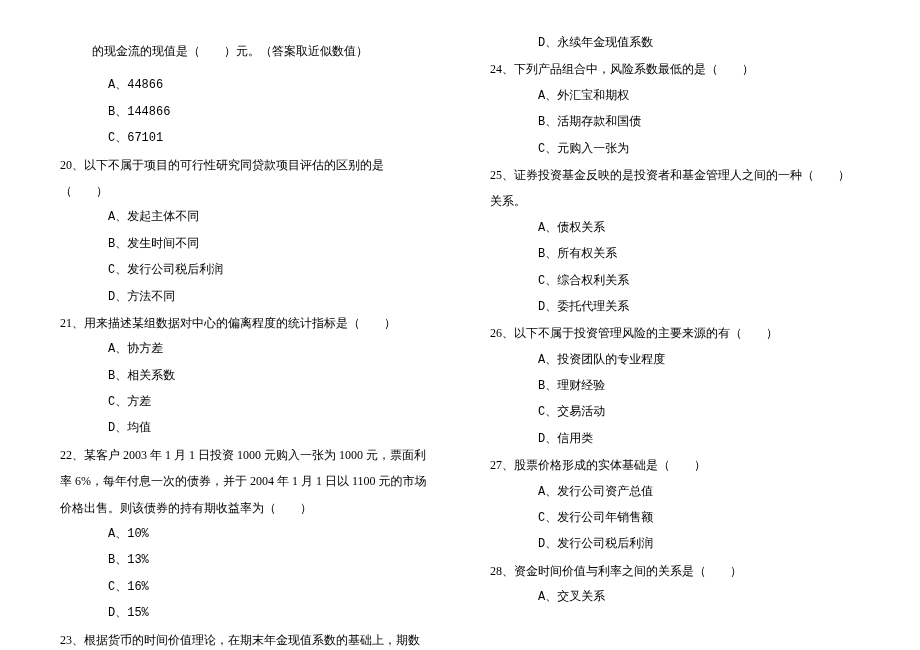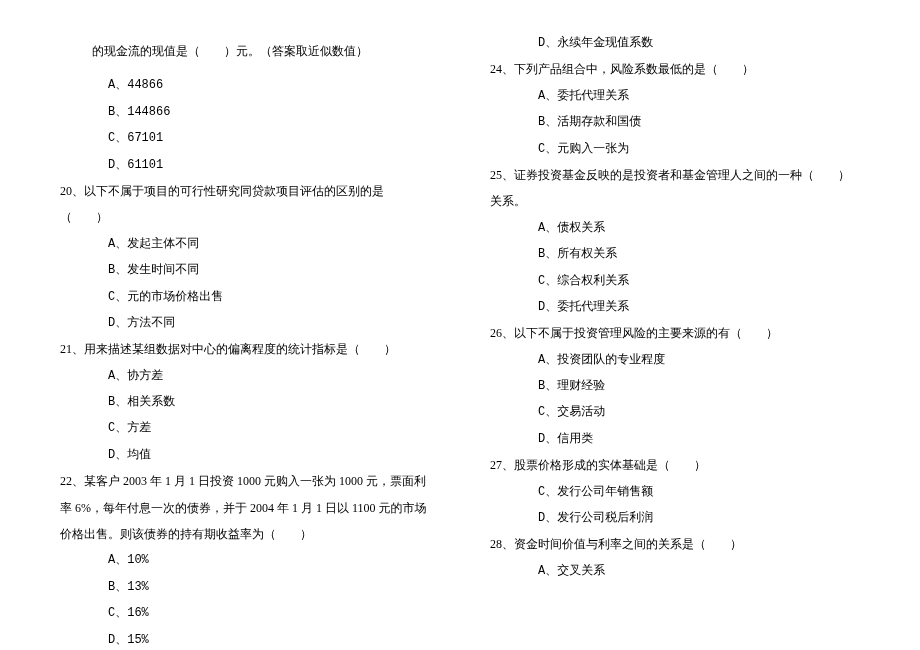--- a/index.html
+++ b/index.html
@@ -35,26 +35,25 @@
   </style>
 </head>
 <body>
 
 <div class="columns">
   <div class="col">
     <p class="question-cont">的现金流的现值是（　　）元。（答案取近似数值）</p>
     <p class="option">A、44866</p>
     <p class="option">B、144866</p>
     <p class="option">C、67101</p>
-    <p class="option">D、61101</p>
 
     <p class="question-text">20、以下不属于项目的可行性研究同贷款项目评估的区别的是（　　）</p>
     <p class="option">A、发起主体不同</p>
     <p class="option">B、发生时间不同</p>
-    <p class="option">C、元的市场价格出售</p>
+    <p class="option">C、发行公司税后利润</p>
     <p class="option">D、方法不同</p>
 
     <p class="question-text">21、用来描述某组数据对中心的偏离程度的统计指标是（　　）</p>
     <p class="option">A、协方差</p>
     <p class="option">B、相关系数</p>
     <p class="option">C、方差</p>
     <p class="option">D、均值</p>
 
     <p class="question-text">22、某客户 2003 年 1 月 1 日投资 1000 元购入一张为 1000 元，票面利率 6%，每年付息一次的债券，并于 2004 年 1 月 1 日以 1100 元的市场价格出售。则该债券的持有期收益率为（　　）</p>
     <p class="option">A、10%</p>
@@ -63,37 +62,38 @@
     <p class="option">D、15%</p>
 
     <p class="question-text">23、根据货币的时间价值理论，在期末年金现值系数的基础上，期数减 1，系数加 1 的计算结果，应当等于（　　）</p>
 
   </div>
 
   <div class="col">
     <p class="option">D、永续年金现值系数</p>
 
     <p class="question-text">24、下列产品组合中，风险系数最低的是（　　）</p>
-    <p class="option">A、委托代理关系</p>
+    <p class="option">A、外汇宝和期权</p>
     <p class="option">B、活期存款和国债</p>
     <p class="option">C、元购入一张为</p>
 
     <p class="question-text">25、证券投资基金反映的是投资者和基金管理人之间的一种（　　）关系。</p>
     <p class="option">A、债权关系</p>
     <p class="option">B、所有权关系</p>
     <p class="option">C、综合权利关系</p>
     <p class="option">D、委托代理关系</p>
 
     <p class="question-text">26、以下不属于投资管理风险的主要来源的有（　　）</p>
     <p class="option">A、投资团队的专业程度</p>
     <p class="option">B、理财经验</p>
     <p class="option">C、交易活动</p>
     <p class="option">D、信用类</p>
 
     <p class="question-text">27、股票价格形成的实体基础是（　　）</p>
+    <p class="option">A、发行公司资产总值</p>
     <p class="option">C、发行公司年销售额</p>
     <p class="option">D、发行公司税后利润</p>
 
     <p class="question-text">28、资金时间价值与利率之间的关系是（　　）</p>
     <p class="option">A、交叉关系</p>
 
   </div>
 </div>
 
 </body></html>

